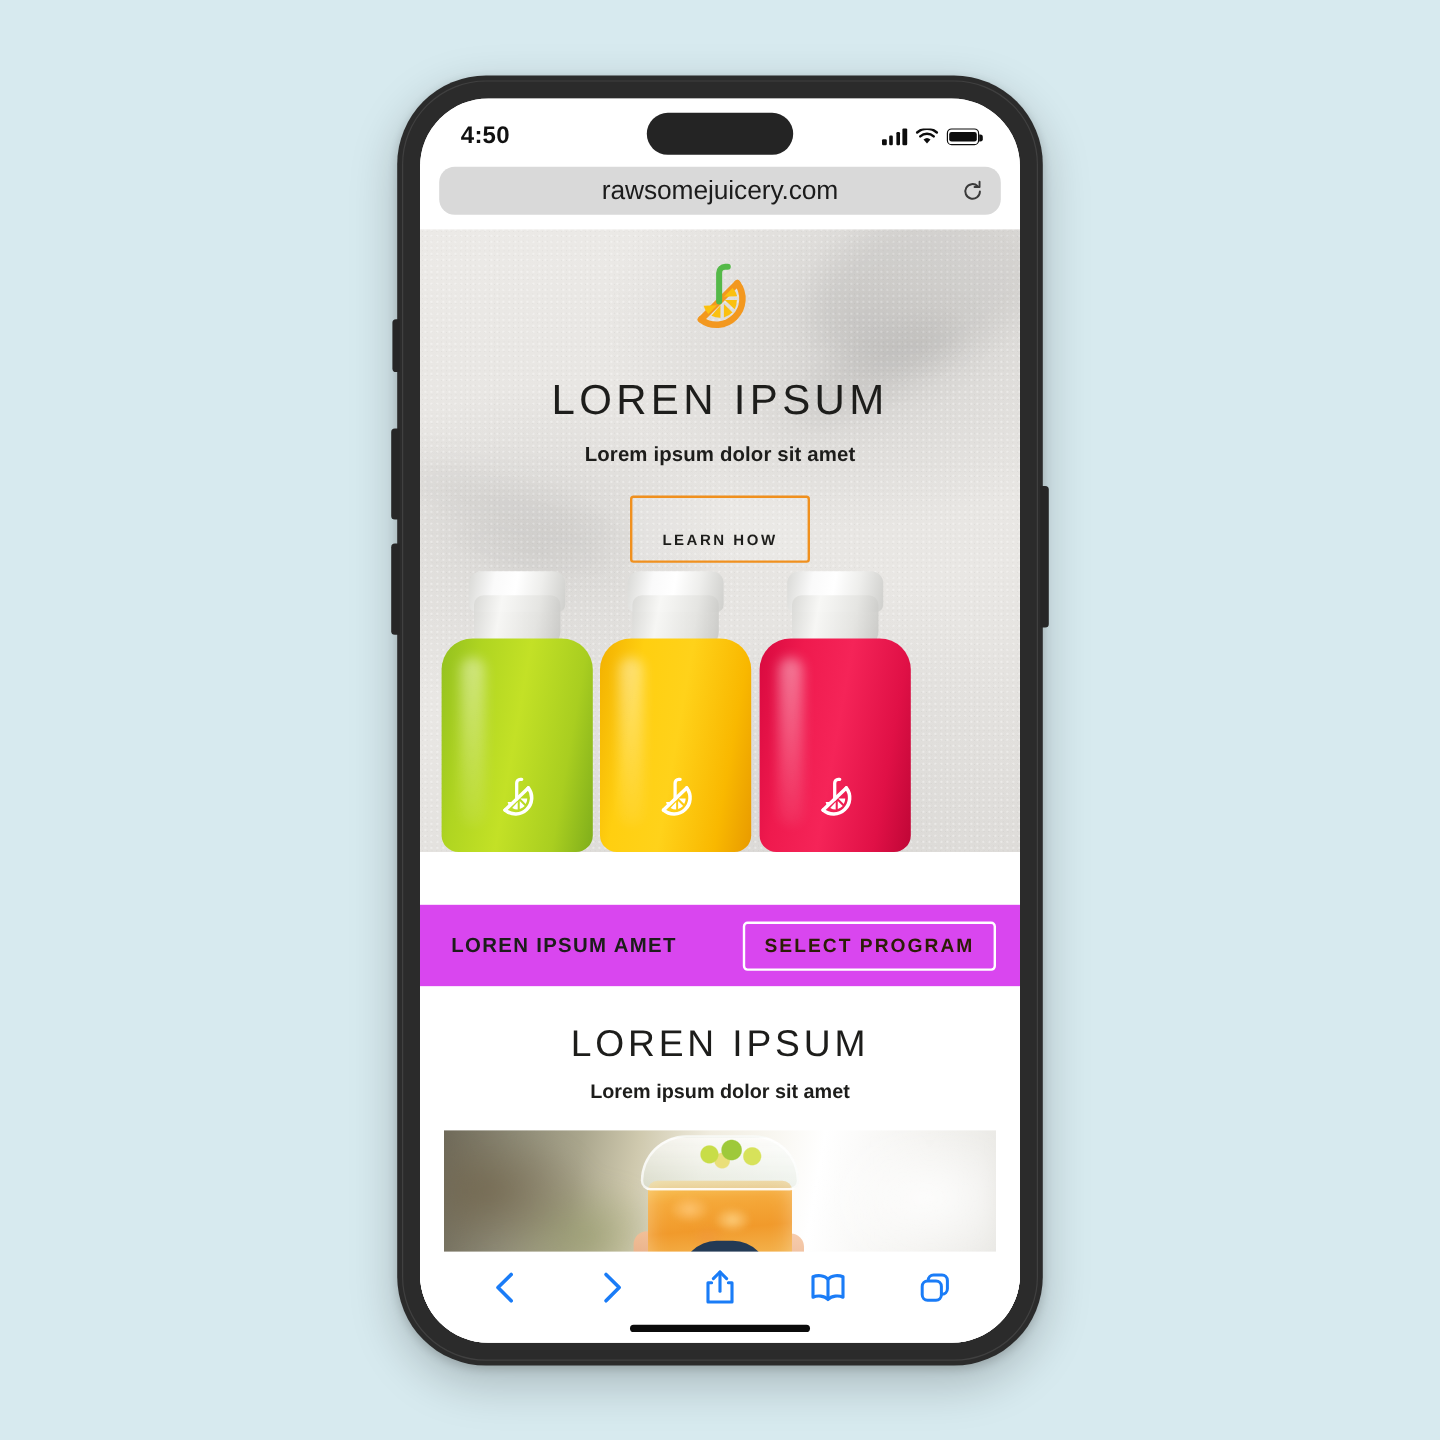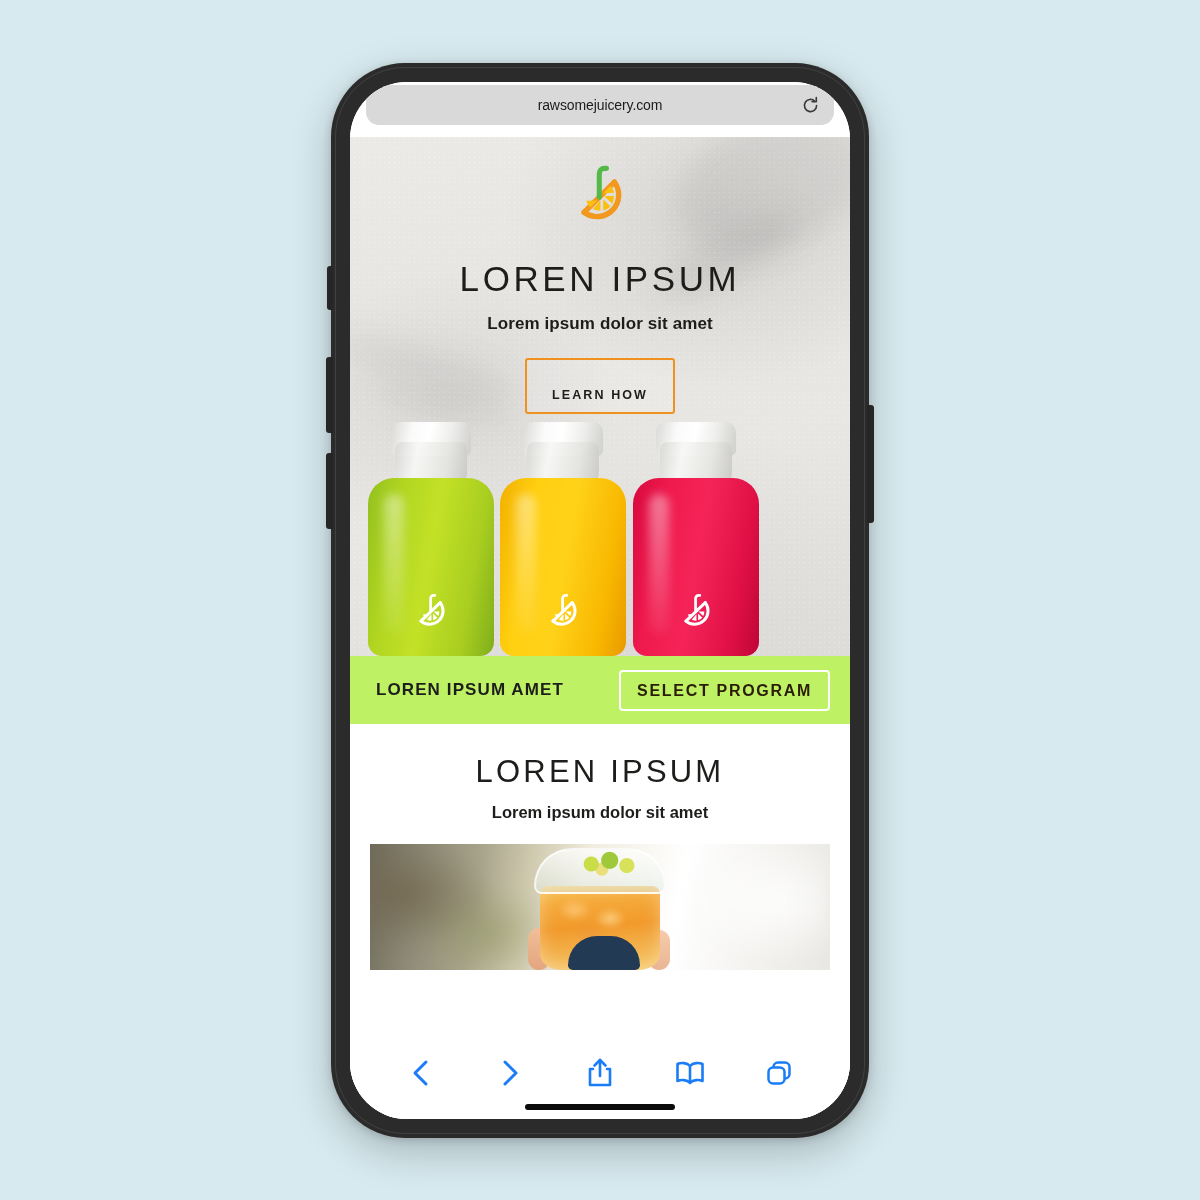--- a/index.html
+++ b/index.html
@@ -122,21 +122,21 @@
     height: 40px;
     background: #d9d9d9;
     border-radius: 13px;
     display: flex;
     align-items: center;
     justify-content: center;
     position: relative;
     padding: 0 16px;
   }
   .url-text {
-    font-size: 14px;
+    font-size: 22px;
     color: #1c1c1c;
     letter-spacing: -0.1px;
     font-family: "Liberation Sans", sans-serif;
   }
   .reload-icon {
     position: absolute;
     right: 14px;
     width: 19px; height: 19px;
     display: flex; align-items: center; justify-content: center;
   }
@@ -276,26 +276,27 @@
   }
   .bottle .mark {
     position: absolute;
     left: 50%; transform: translateX(-50%);
     bottom: 24px;
     width: 42px; height: 42px;
   }
 
   
   .cta-band {
-    background: #bef264;
+    background: #d946ef;
     height: 68px;
     display: flex;
     align-items: center;
     justify-content: space-between;
     padding: 0 20px 0 26px;
+    margin-top: 44px;
   }
   .cta-text {
     font-size: 17px;
     font-weight: bold;
     letter-spacing: 1.1px;
     color: #1d1d1b;
   }
   .cta-btn {
     border: 2px solid #ffffff;
     border-radius: 4px;
@@ -434,20 +435,40 @@
 
 <div class="phone-shell">
 
   <div class="btn-hw btn-silent"></div>
   <div class="btn-hw btn-volup"></div>
   <div class="btn-hw btn-voldn"></div>
   <div class="btn-hw btn-power"></div>
 
   <div class="screen">
 
+    <div class="status-bar">
+      <div class="status-time">4:50</div>
+      <div class="dynamic-island"></div>
+      <div class="status-right">
+        <div class="signal-bars">
+          <i></i>
+            <i></i>
+            <i></i>
+            <i></i>
+        </div>
+        <svg width="19" height="14" viewBox="0 0 19 14">
+          <path d="M9.5 12.6 L6.6 9.3 a4.4 4.4 0 0 1 5.8 0 Z" fill="#0d0d0d"></path>
+          <path d="M3.9 6.6 a8.4 8.4 0 0 1 11.2 0" stroke="#0d0d0d" stroke-width="2.1" fill="none" stroke-linecap="round"></path>
+          <path d="M1.3 3.4 a12.6 12.6 0 0 1 16.4 0" stroke="#0d0d0d" stroke-width="2.1" fill="none" stroke-linecap="round"></path>
+        </svg>
+        <div class="battery">
+            <span></span>
+          </div>
+      </div>
+    </div>
 
     <div class="url-bar-wrap">
       <div class="url-bar" title="Search or enter website name">
         <span class="url-text">rawsomejuicery.com</span>
         <span class="reload-icon">
           <svg width="19" height="19" viewBox="0 0 20 20">
             <path d="M16.4 10a6.4 6.4 0 1 1-1.95-4.6" stroke="#3a3a3a" stroke-width="1.7" fill="none" stroke-linecap="round"></path>
             <path d="M16.1 1.6 V6.1 H11.7" stroke="#3a3a3a" stroke-width="1.7" fill="none" stroke-linecap="round" stroke-linejoin="round"></path>
           </svg>
         </span>

